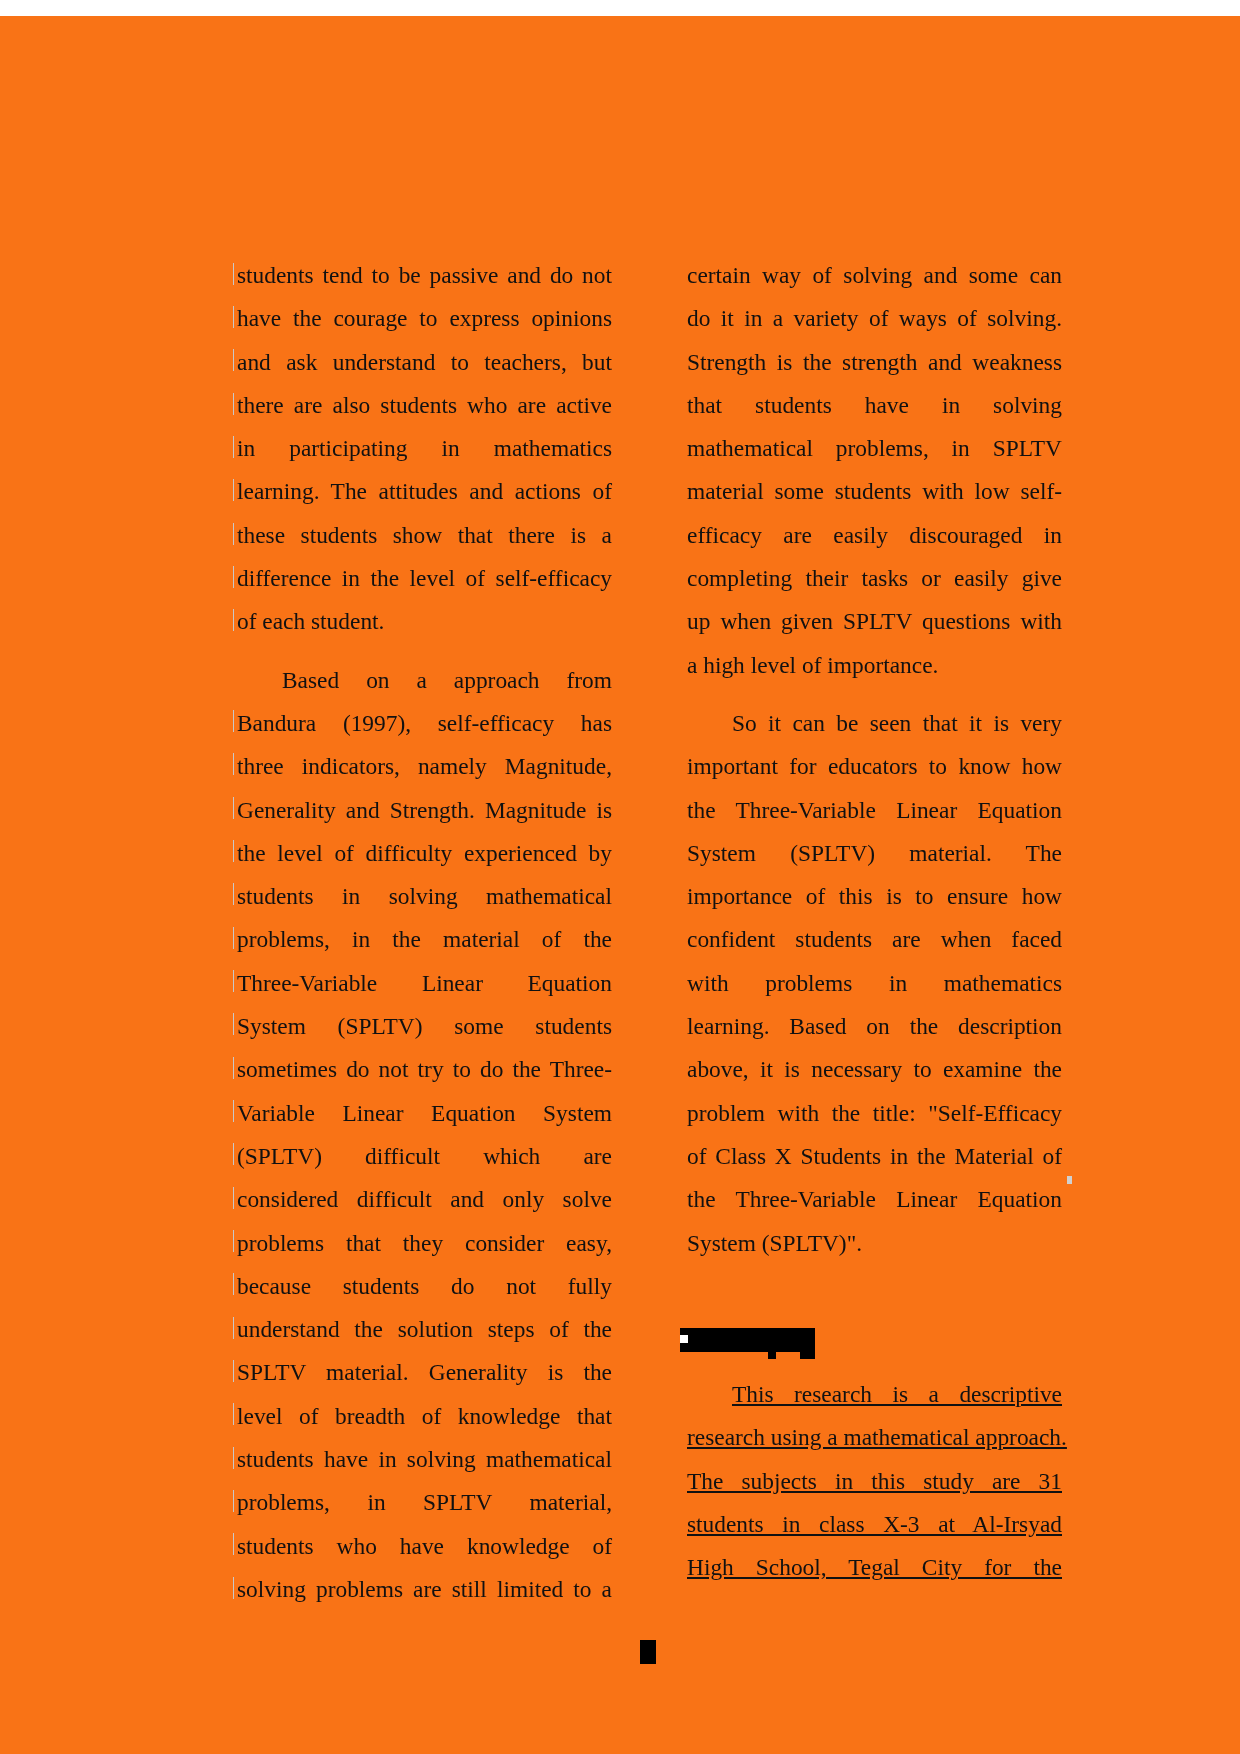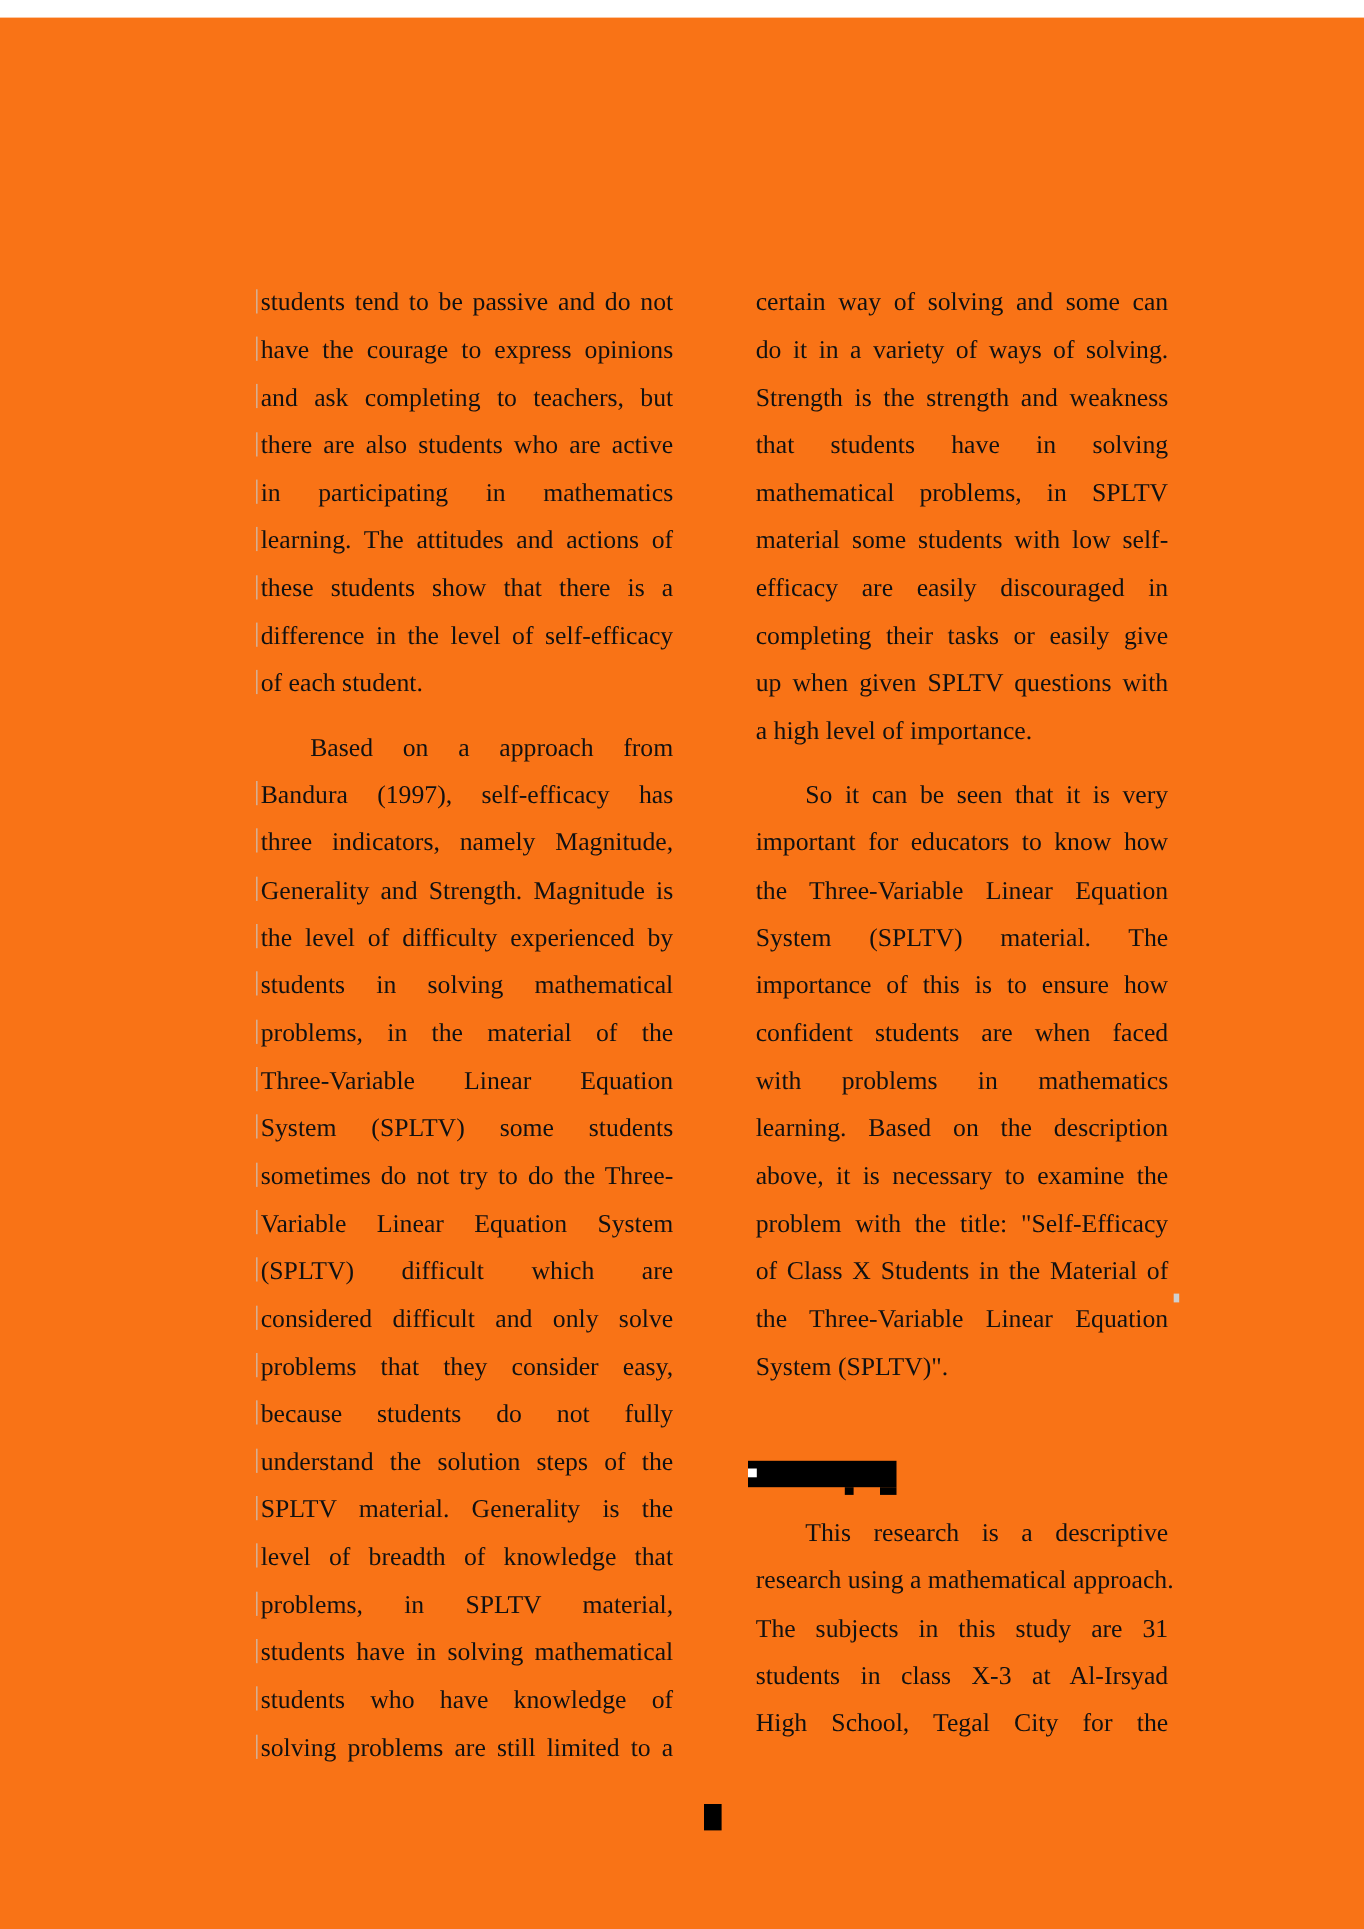--- a/index.html
+++ b/index.html
@@ -107,21 +107,21 @@
 </style>
 </head>
 <body>
 
 <div class="page">
 
   <div class="col col-left">
     <p class="para">
       <span class="line">students tend to be passive and do not</span>
       <span class="line">have the courage to express opinions</span>
-      <span class="line">and ask completing to teachers, but</span>
+      <span class="line">and ask understand to teachers, but</span>
       <span class="line">there are also students who are active</span>
       <span class="line">in participating in mathematics</span>
       <span class="line">learning. The attitudes and actions of</span>
       <span class="line">these students show that there is a</span>
       <span class="line">difference in the level of self-efficacy</span>
       <span class="line last">of each student.</span>
     </p>
     <p class="para">
       <span class="line indent">Based on a approach from</span>
       <span class="line">Bandura (1997), self-efficacy has</span>
@@ -134,22 +134,22 @@
       <span class="line">System (SPLTV) some students</span>
       <span class="line">sometimes do not try to do the Three-</span>
       <span class="line">Variable Linear Equation System</span>
       <span class="line">(SPLTV) difficult which are</span>
       <span class="line">considered difficult and only solve</span>
       <span class="line">problems that they consider easy,</span>
       <span class="line">because students do not fully</span>
       <span class="line">understand the solution steps of the</span>
       <span class="line">SPLTV material. Generality is the</span>
       <span class="line">level of breadth of knowledge that</span>
+      <span class="line">students have in solving mathematical</span>
       <span class="line">problems, in SPLTV material,</span>
-      <span class="line">students have in solving mathematical</span>
       <span class="line">students who have knowledge of</span>
       <span class="line">solving problems are still limited to a</span>
     </p>
   </div>
 
   <div style="position:absolute; left:233px; top:0;">
     <div class="margin-tick" style="left:0; top:247px;"></div>
     <div class="margin-tick" style="left:0; top:290px;"></div>
     <div class="margin-tick" style="left:0; top:333px;"></div>
     <div class="margin-tick" style="left:0; top:377px;"></div>
@@ -210,21 +210,21 @@
       <span class="line last">System (SPLTV)".</span>
     </p>
   </div>
 
   <div class="redacted-heading">
     <div class="notch"></div>
     <div class="tail1"></div>
     <div class="tail2"></div>
   </div>
 
-  <div class="col" style="left:687px; top:1357px;">
+  <div class="col" style="left:687px; top:1357px;text-decoration:underline;">
     <p class="para">
       <span class="line indent">This research is a descriptive</span>
       <span class="line">research using a mathematical approach.</span>
       <span class="line">The subjects in this study are 31</span>
       <span class="line">students in class X-3 at Al-Irsyad</span>
       <span class="line">High School, Tegal City for the</span>
     </p>
   </div>
 
   <div class="gray-marker"></div>

